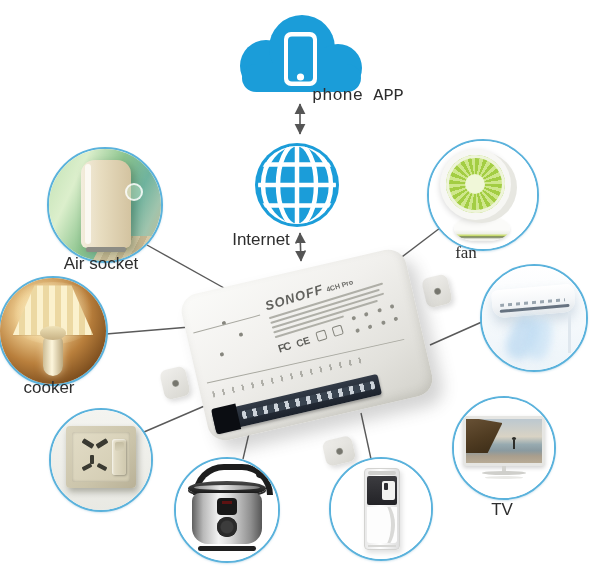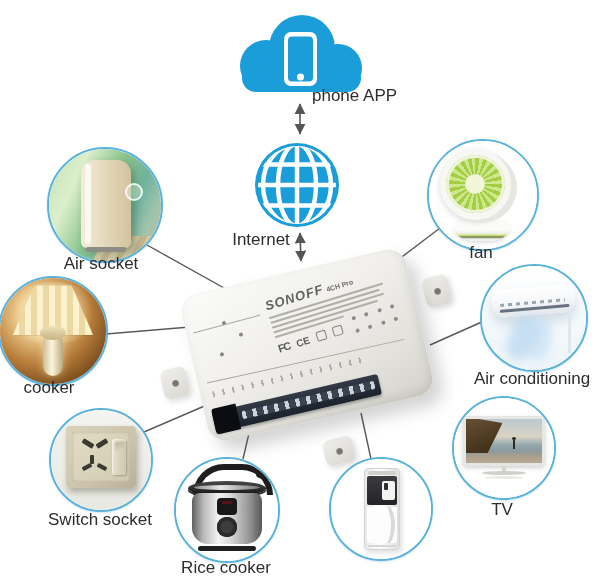--- a/index.html
+++ b/index.html
@@ -4,24 +4,24 @@
 <style>
   html,body{margin:0;padding:0;background:#fff;}
   .canvas{position:relative;width:600px;height:581px;background:#fff;overflow:hidden;
           font-family:"Liberation Sans",sans-serif;color:#2d2d2d;}
   svg{display:block;}
   .wires{position:absolute;left:0;top:0;z-index:1;pointer-events:none;}
 
   
   .lbl{position:absolute;font-size:17px;color:#2d2d2d;white-space:nowrap;z-index:6;}
   .lbl.center{transform:translateX(-50%);}
-  .lbl-phoneapp{left:312px;top:86px;}
+  .lbl-phoneapp{left:312px;top:86px;font-family:Liberation Mono, monospace;}
   .lbl-internet{left:228px;top:230px;width:66px;text-align:center;}
   .lbl-aircleaner{left:101px;top:254px;}
-  .lbl-fan{left:481px;top:243px;}
+  .lbl-fan{left:466px;top:243px;font-family:Liberation Serif, serif;}
   .lbl-light{left:49px;top:378px;}
   .lbl-ac{left:532px;top:369px;}
   .lbl-socket{left:100px;top:510px;}
   .lbl-cooker{left:226px;top:558px;}
   .lbl-dispenser{left:378px;top:558px;}
   .lbl-tv{left:502px;top:500px;}
 
   
   .cloud{position:absolute;left:224px;top:8px;width:150px;height:92px;z-index:5;}
   .globe{position:absolute;left:252px;top:140px;width:90px;height:90px;z-index:5;}
@@ -379,18 +379,15 @@
       <div class="tv-neck"></div>
       <div class="tv-foot"></div>
     </div>
   </div>
 
   <div class="lbl lbl-phoneapp">phone APP</div>
   <div class="lbl lbl-internet">Internet</div>
   <div class="lbl center lbl-aircleaner">Air socket</div>
   <div class="lbl center lbl-fan">fan</div>
   <div class="lbl center lbl-light">cooker</div>
-  <div class="lbl center lbl-ac">Air conditioning</div>
-  <div class="lbl center lbl-socket">Switch socket</div>
-  <div class="lbl center lbl-cooker">Rice cooker</div>
   <div class="lbl center lbl-tv">TV</div>
 
 </div>
 
 </body></html>

